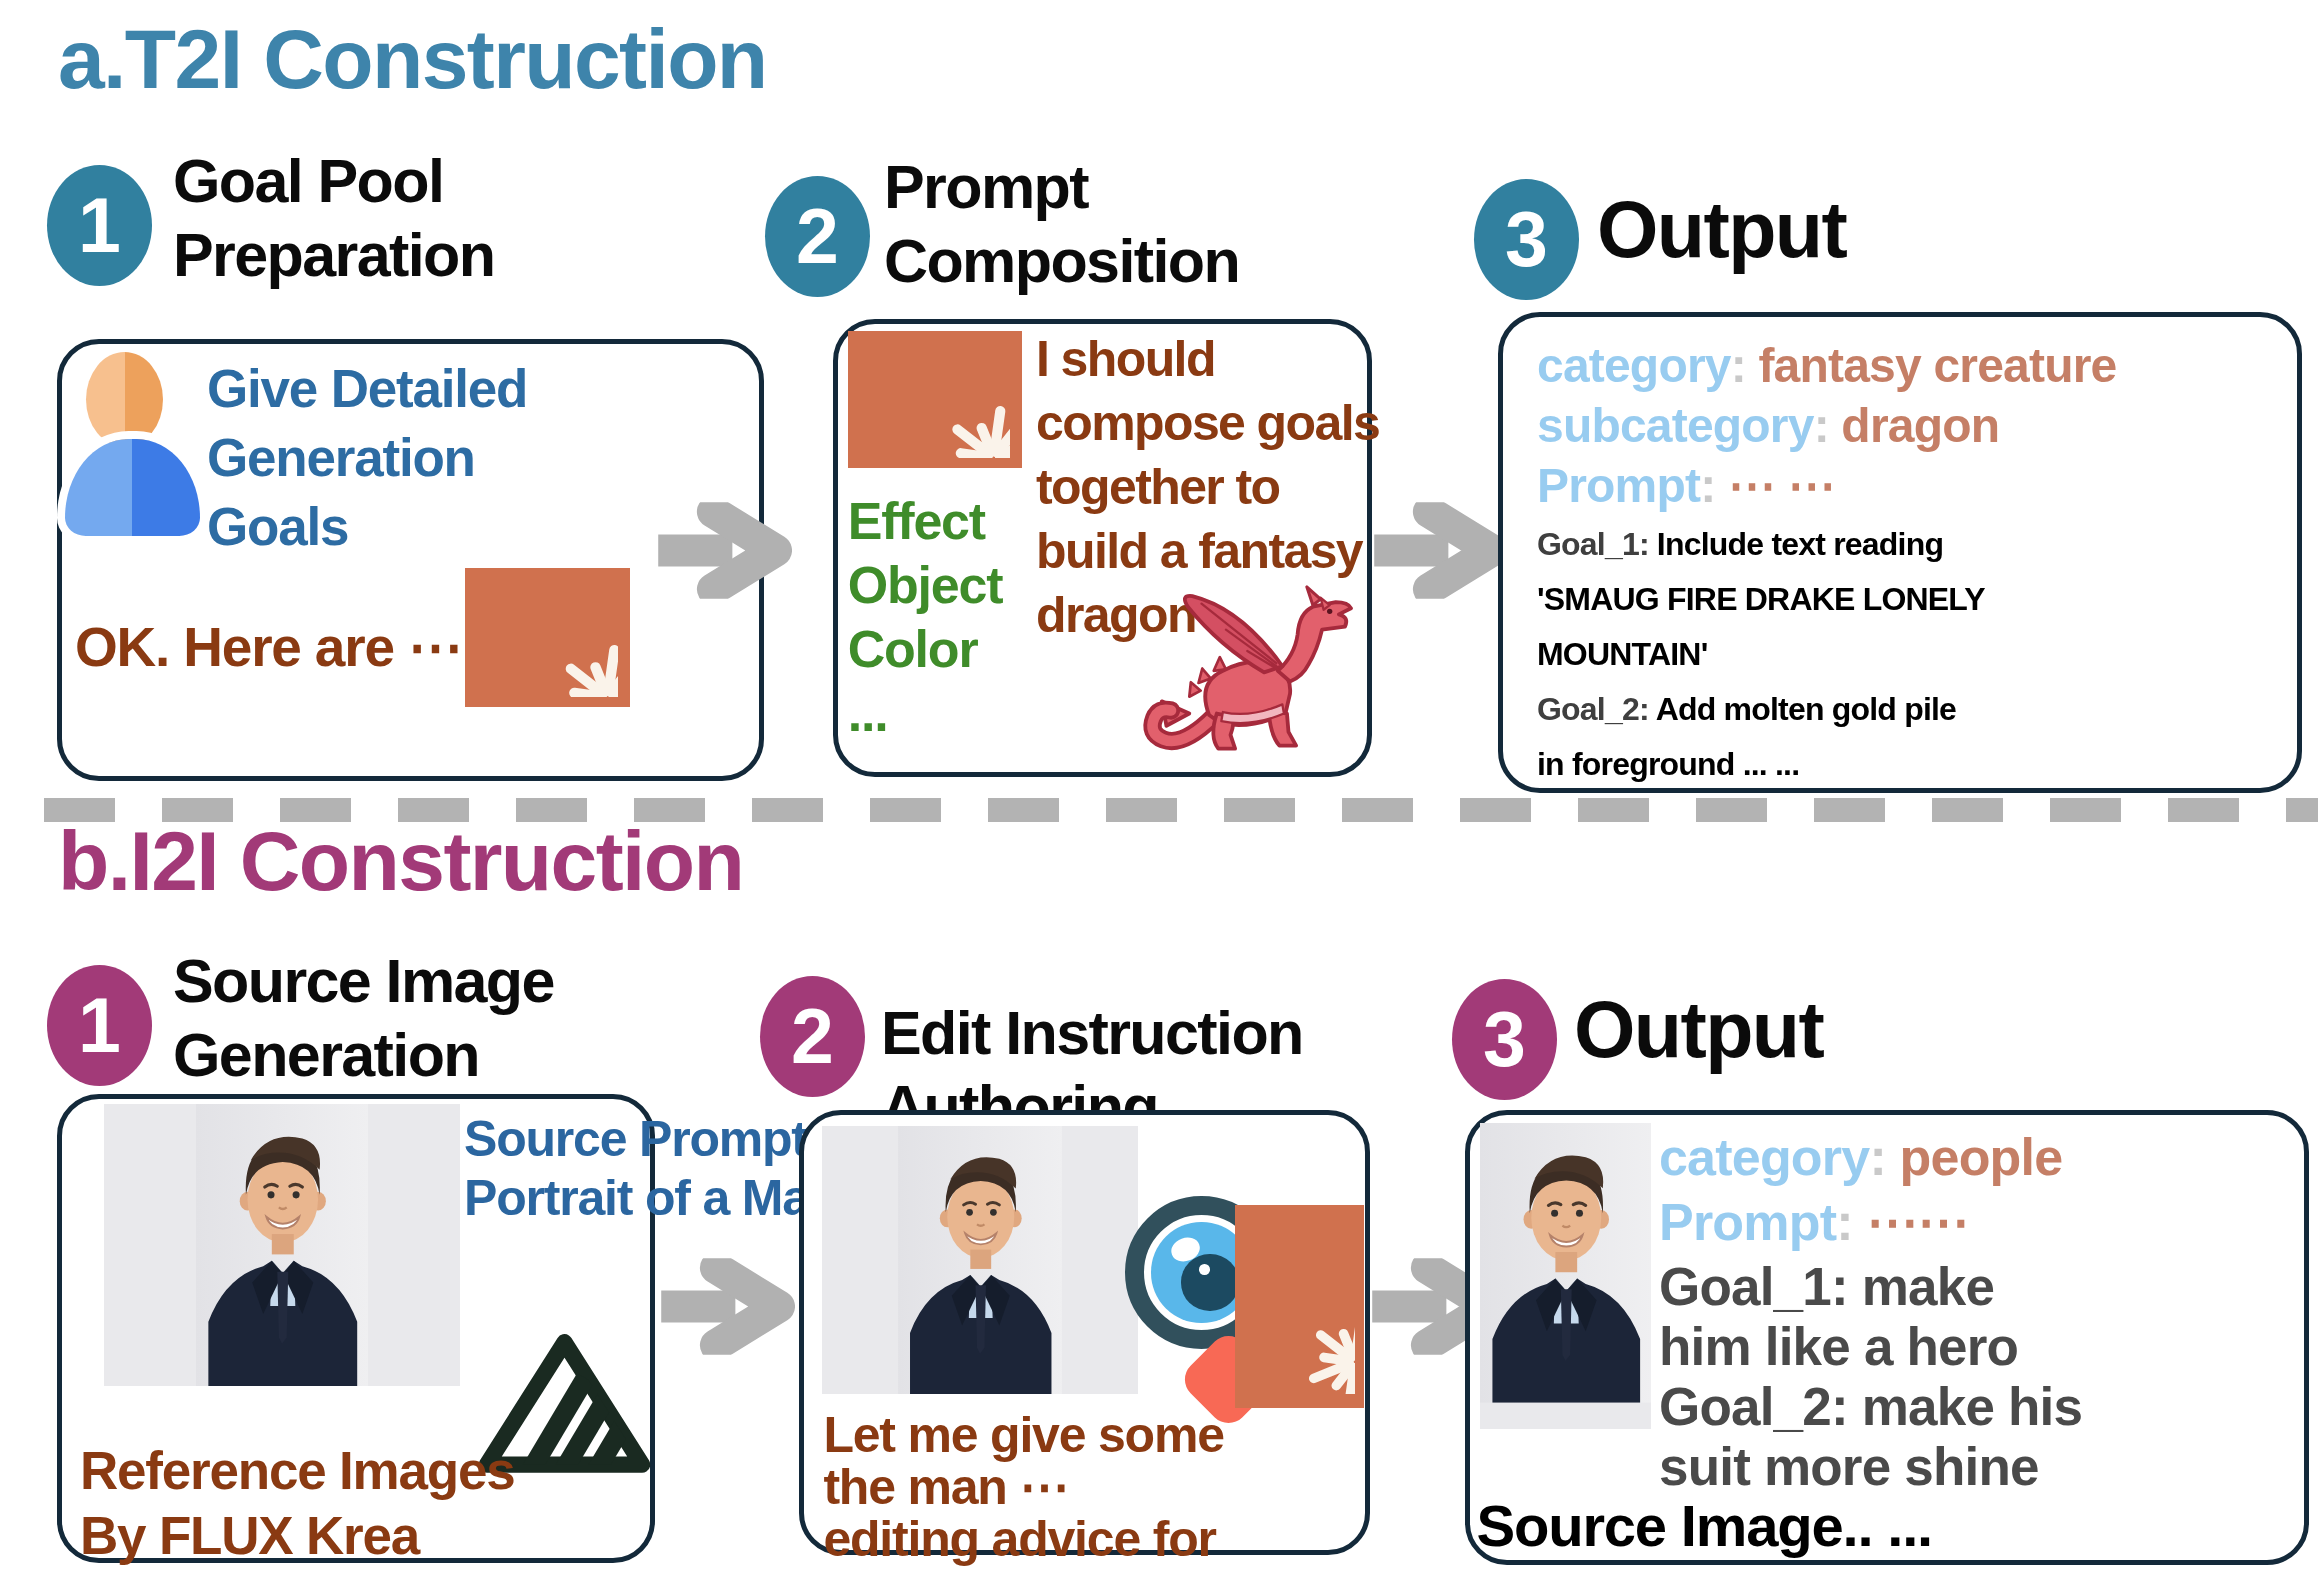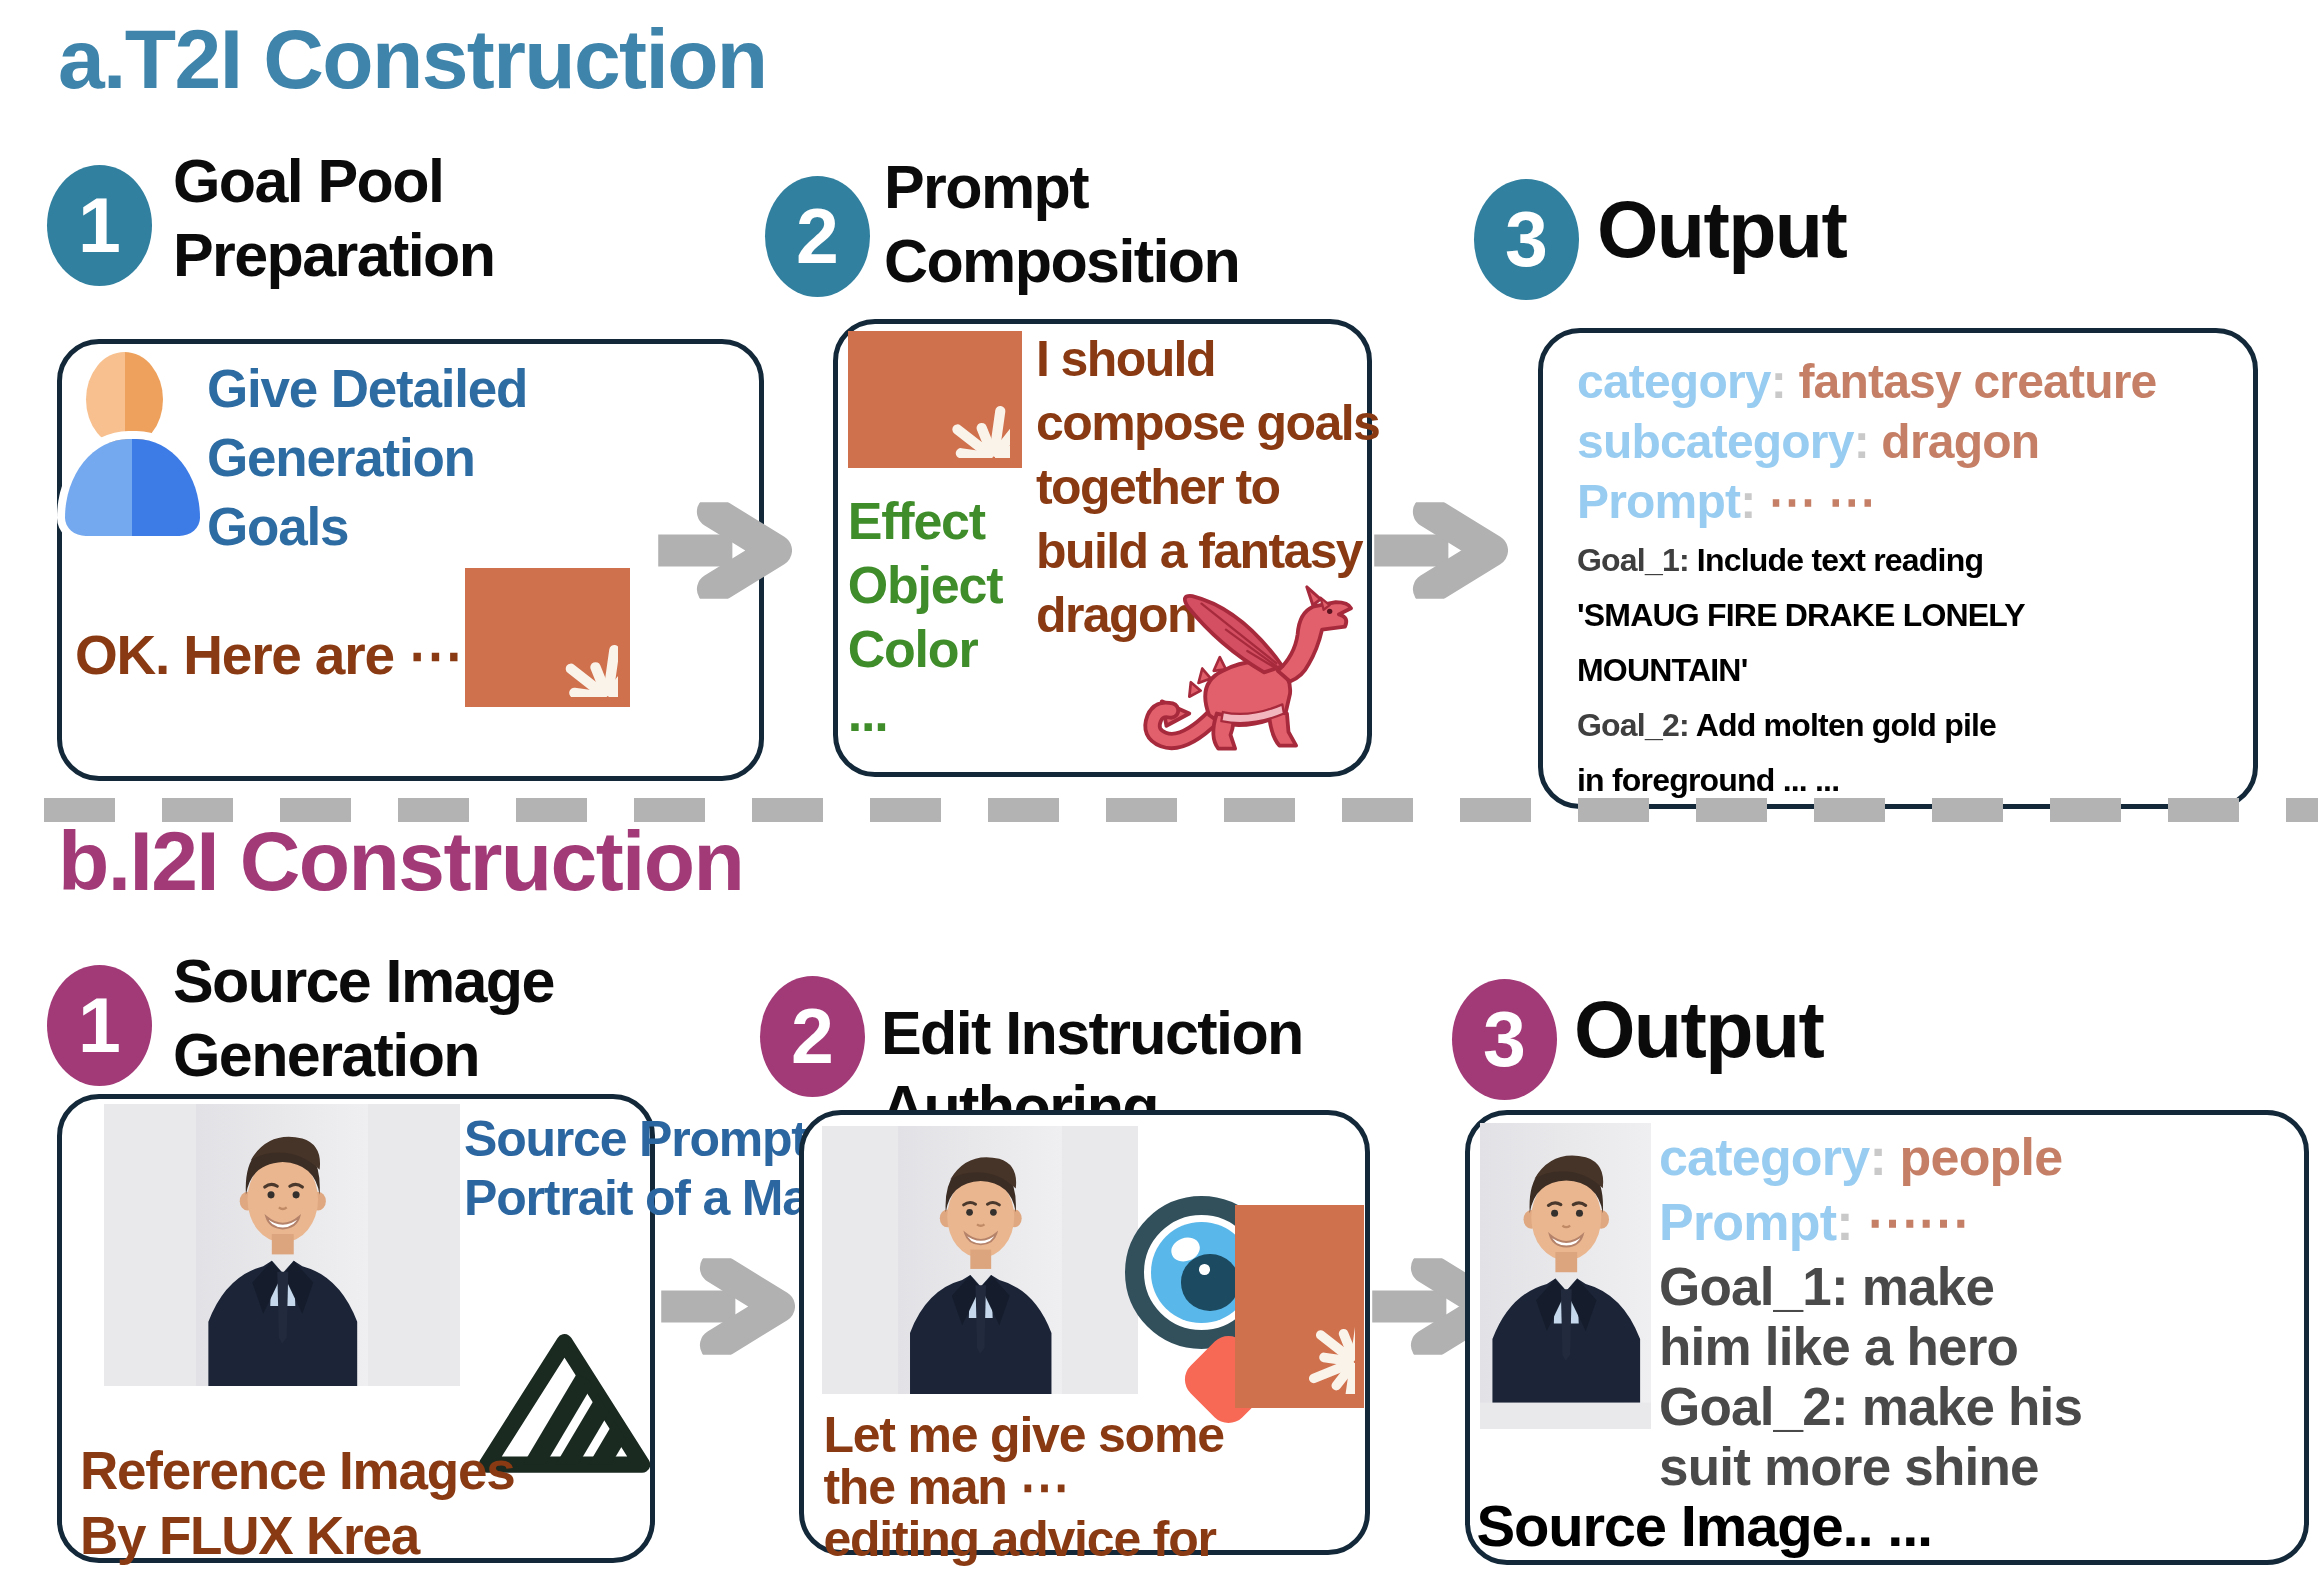--- a/index.html
+++ b/index.html
@@ -145,21 +145,21 @@
   <div class="abs step-label-big" style="left:1597px;top:184px;">Output</div>
 
   <div class="abs panel" style="left:57px;top:339px;width:707px;height:442px;">
     <div class="abs p-head" style="left:24px;top:8px;width:77px;height:95px;"></div>
     <div class="abs p-body" style="left:3.2px;top:95px;width:135px;height:97px;"></div>
     <div class="abs tline" style="left:145px;top:9.7px;font-size:53px;line-height:69px;color:#2d6ca3;">
       <div>Give Detailed</div>
       <div>Generation</div>
       <div>Goals</div>
     </div>
-    <div class="abs tline" style="left:13px;top:271px;font-size:55px;color:#8a3a12;margin-top:8px;">OK. Here are ⋯</div>
+    <div class="abs tline" style="left:13px;top:271px;font-size:55px;color:#8a3a12;">OK. Here are ⋯</div>
     <div class="abs orange-tile" style="left:403px;top:224px;width:165px;height:139px;">
       <svg viewBox="-55 -55 110 110">
           <use href="#starburst-sym"></use>
         </svg>
     </div>
   </div>
 
   <svg class="abs" style="left:655px;top:502px;width:137px;height:97px;" viewBox="0 0 170 120">
       <use href="#arrow-sym"></use>
     </svg>
@@ -185,21 +185,21 @@
     </div>
     <svg class="abs" style="left:281px;top:240px;width:252px;height:206px;" viewBox="0 0 330 270">
         <use href="#dragon-sym"></use>
       </svg>
   </div>
 
   <svg class="abs" style="left:1371px;top:502px;width:137px;height:97px;" viewBox="0 0 170 120">
       <use href="#arrow-sym"></use>
     </svg>
 
-  <div class="abs panel" style="left:1498px;top:328px;width:720px;height:481px;margin-left:40px;">
+  <div class="abs panel" style="left:1498px;top:312px;width:804px;height:481px;">
     <div class="abs" style="left:34px;top:19.4px;font-size:48px;line-height:60px;white-space:nowrap;letter-spacing:-0.8px;">
       <div>
         <span style="color:#98ccf0;">category</span><span style="color:#c9c9c9;">:</span>
         <span style="color:#c57f66;">fantasy creature</span>
       </div>
       <div>
         <span style="color:#98ccf0;">subcategory</span><span style="color:#c9c9c9;">:</span>
         <span style="color:#c57f66;">dragon</span>
       </div>
       <div>

